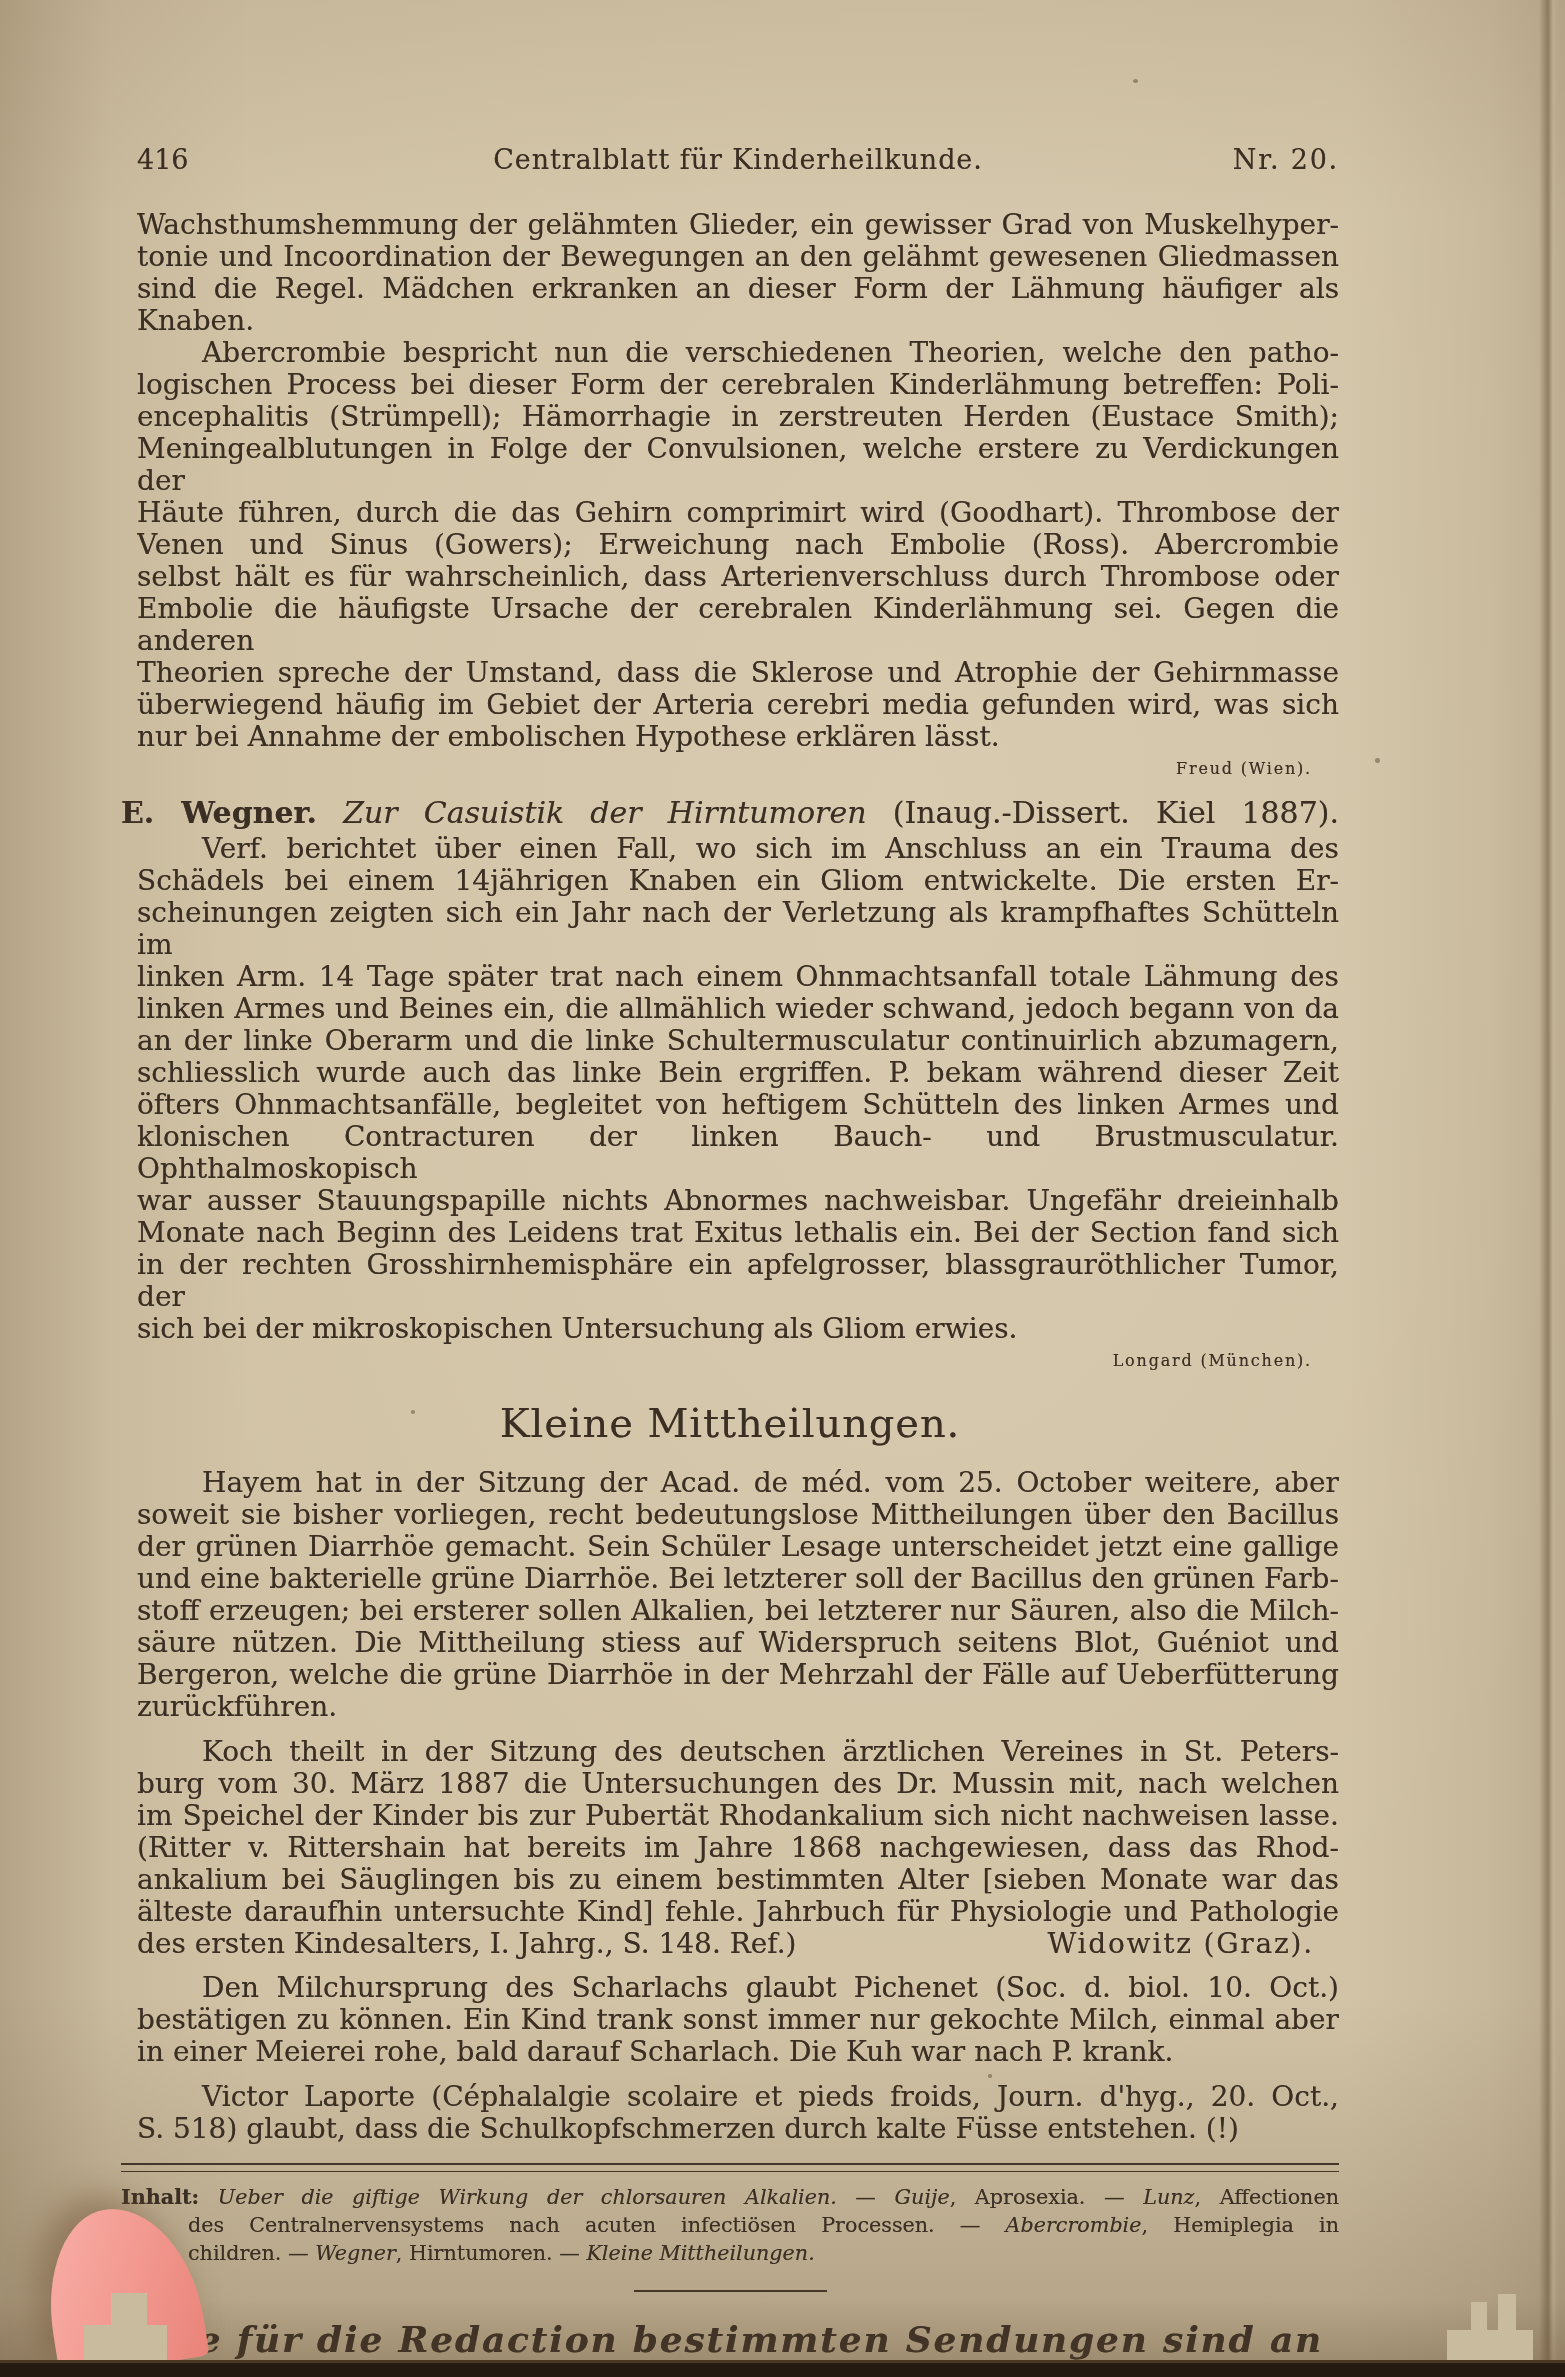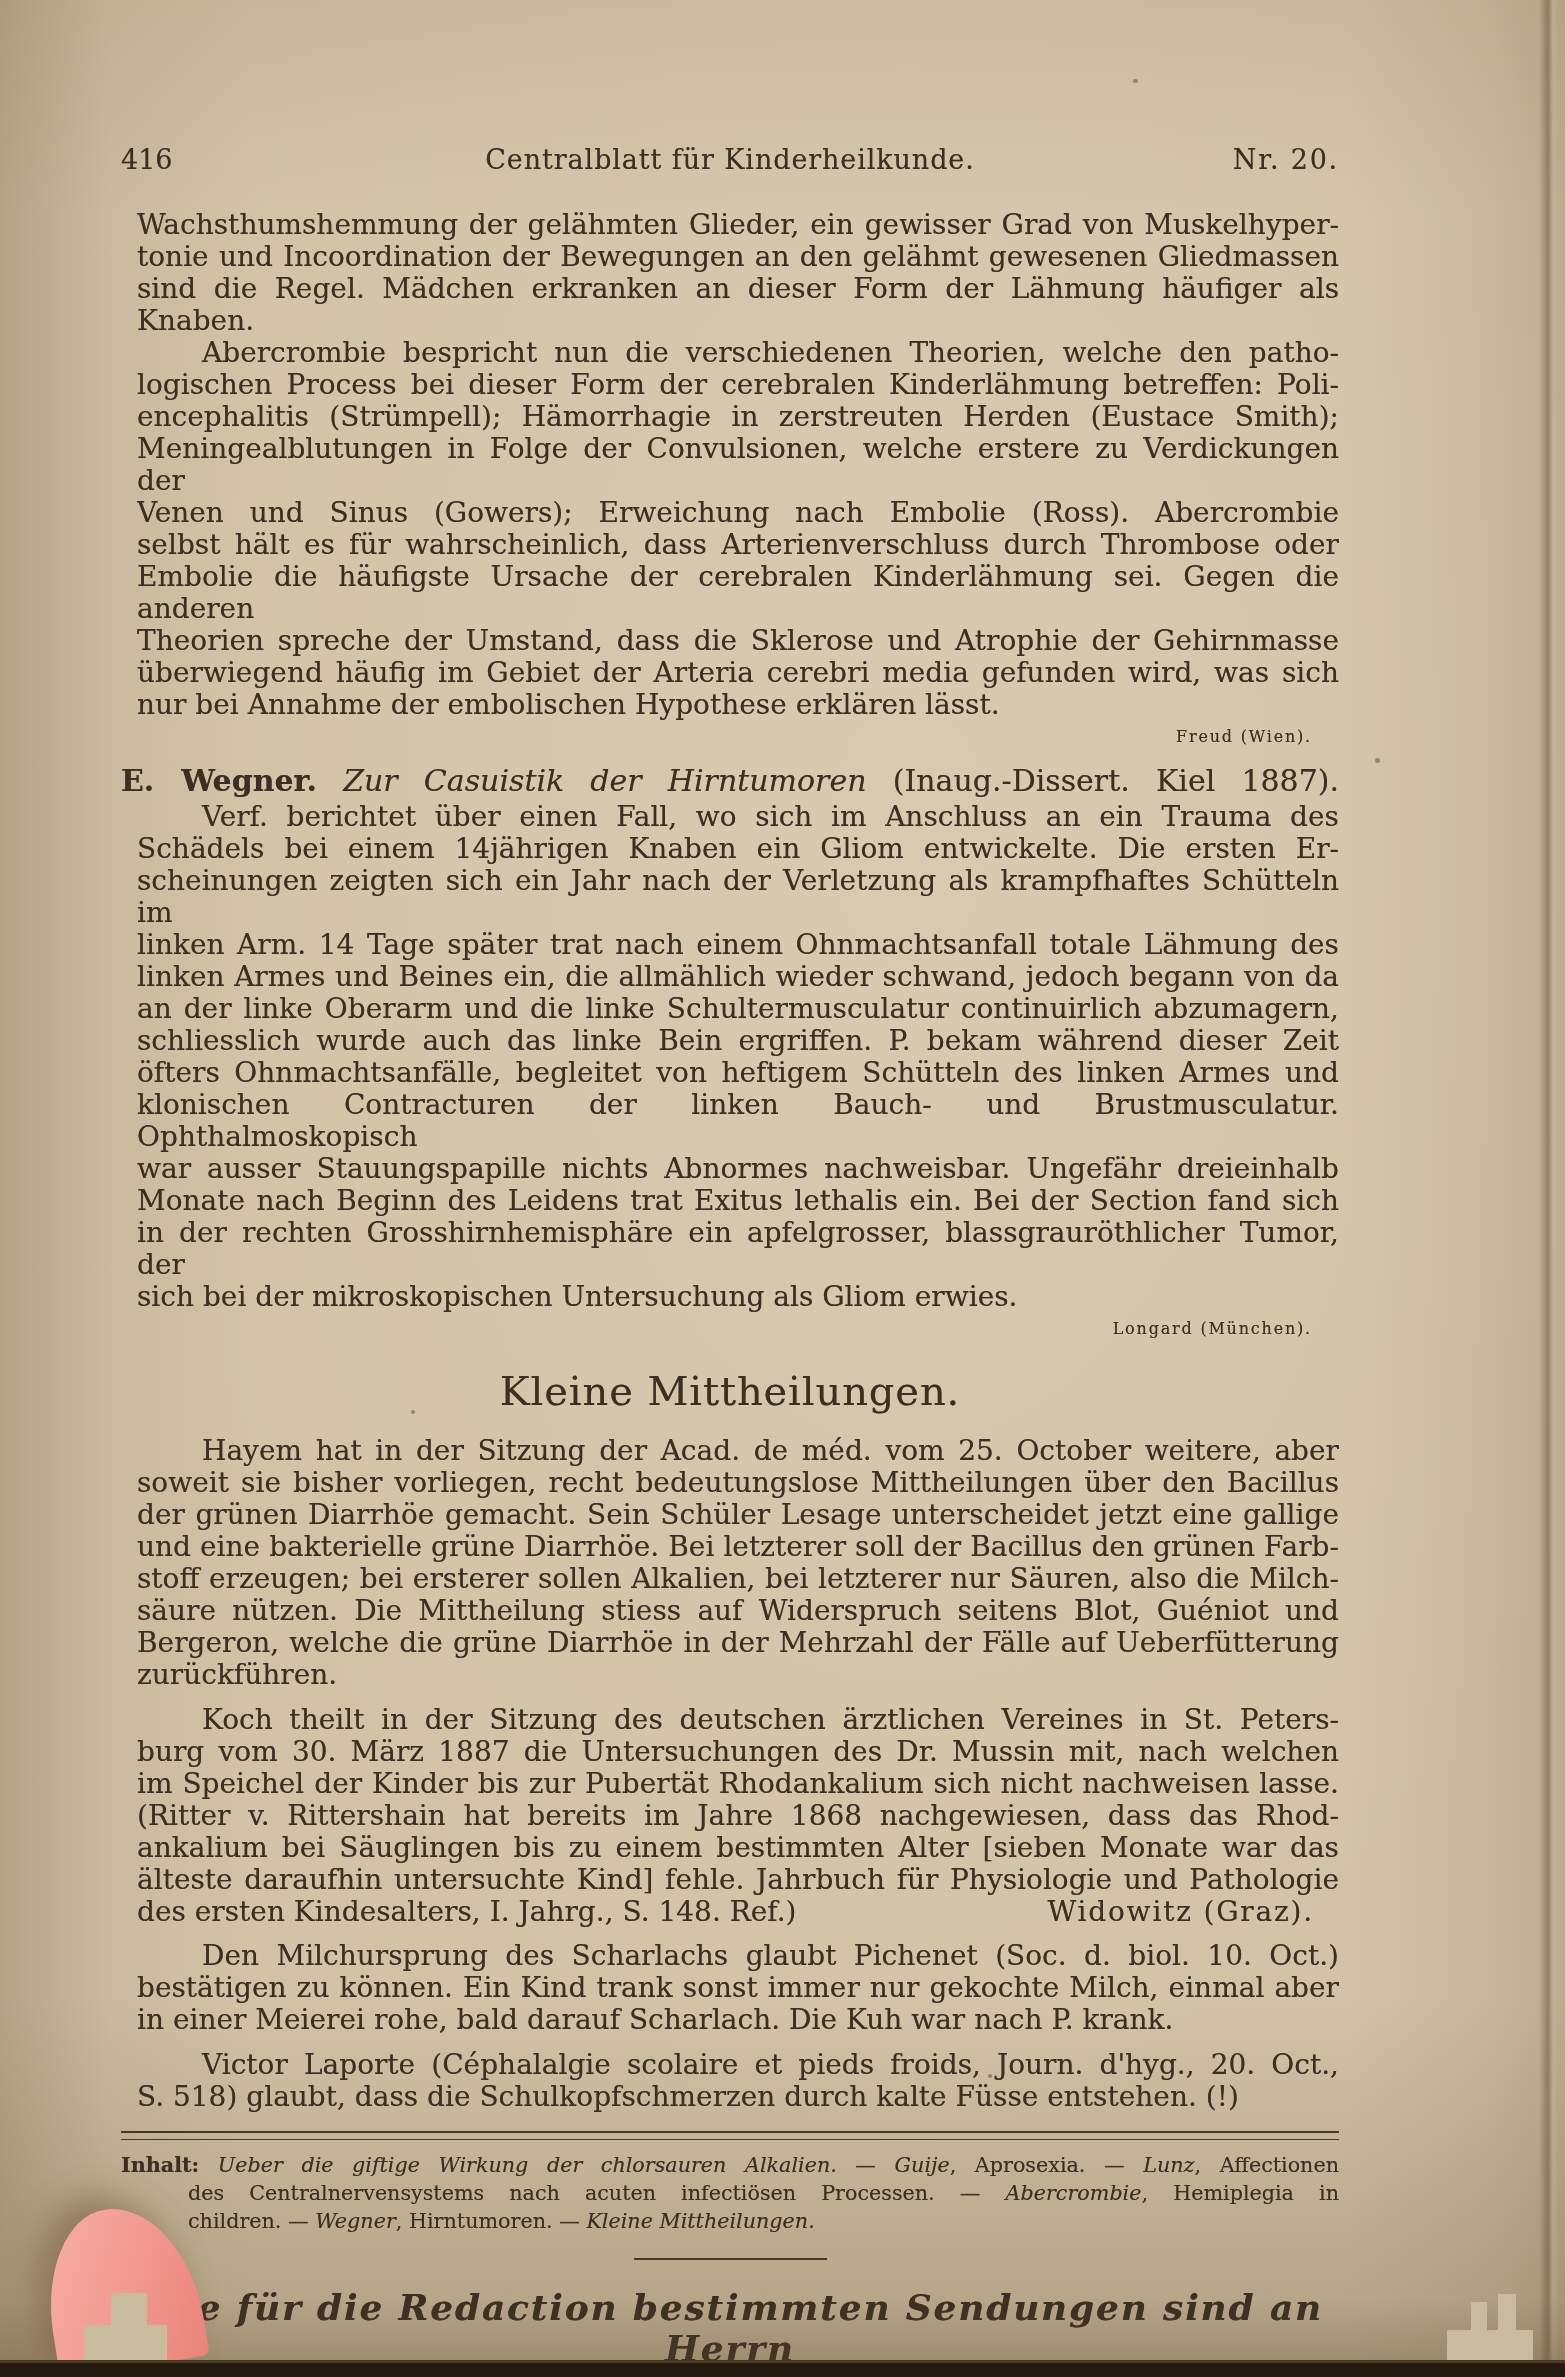--- a/index.html
+++ b/index.html
@@ -49,21 +49,21 @@
   .d3{left:411px;top:1410px;width:3.6px;height:3.6px;}
   .d4{left:988px;top:2074px;width:3.6px;height:3.6px;}
 
   
   .col{
     position:absolute;left:121px;top:144px;width:1218px;
     color:var(--ink,#3b2f24);
     text-shadow:0 0 0.6px rgba(55,40,28,0.55);
   }
   .hdr{display:flex;align-items:baseline;font-size:27px;margin-bottom:34px;}
-  .hdr .pn{width:144px;}
+  .hdr .pn{width:144px;margin-left:16px;}
   .hdr .jt{flex:1;text-align:center;letter-spacing:0.9px;}
   .hdr .iss{width:144px;text-align:right;letter-spacing:1.8px;}
 
   .para{font-size:28px;line-height:32px;margin-left:16px;}
   .line{text-align:justify;text-align-last:justify;overflow:hidden;white-space:normal;}
   .line.last{text-align-last:left;}
   .line.first-ind{text-indent:65px;}
   .line.split{display:flex;justify-content:space-between;text-align-last:left;padding-right:25px;}
   .sig-inline{letter-spacing:1.8px;}
   .gap-top{margin-top:12.6px;}
@@ -111,20 +111,21 @@
         <div class="line">Wachsthumshemmung der gelähmten Glieder, ein gewisser Grad von Muskelhyper-</div>
         <div class="line">tonie und Incoordination der Bewegungen an den gelähmt gewesenen Gliedmassen</div>
         <div class="line">sind die Regel. Mädchen erkranken an dieser Form der Lähmung häufiger als</div>
         <div class="line last">Knaben.</div>
       </div>
       <div class="para">
         <div class="line first-ind">Abercrombie bespricht nun die verschiedenen Theorien, welche den patho-</div>
         <div class="line">logischen Process bei dieser Form der cerebralen Kinderlähmung betreffen: Poli-</div>
         <div class="line">encephalitis (Strümpell); Hämorrhagie in zerstreuten Herden (Eustace Smith);</div>
         <div class="line">Meningealblutungen in Folge der Convulsionen, welche erstere zu Verdickungen der</div>
+        <div class="line">Häute führen, durch die das Gehirn comprimirt wird (Goodhart). Thrombose der</div>
         <div class="line">Venen und Sinus (Gowers); Erweichung nach Embolie (Ross). Abercrombie</div>
         <div class="line">selbst hält es für wahrscheinlich, dass Arterienverschluss durch Thrombose oder</div>
         <div class="line">Embolie die häufigste Ursache der cerebralen Kinderlähmung sei. Gegen die anderen</div>
         <div class="line">Theorien spreche der Umstand, dass die Sklerose und Atrophie der Gehirnmasse</div>
         <div class="line">überwiegend häufig im Gebiet der Arteria cerebri media gefunden wird, was sich</div>
         <div class="line last">nur bei Annahme der embolischen Hypothese erklären lässt.</div>
       </div>
       <div class="signature">Freud (Wien).</div>
       <div class="entry-heading"><span class="seg-bold">E. Wegner.</span><span class="seg-italic"> Zur Casuistik der Hirntumoren </span><span class="seg-roman">(Inaug.-Dissert. Kiel 1887).</span></div>
       <div class="para">

